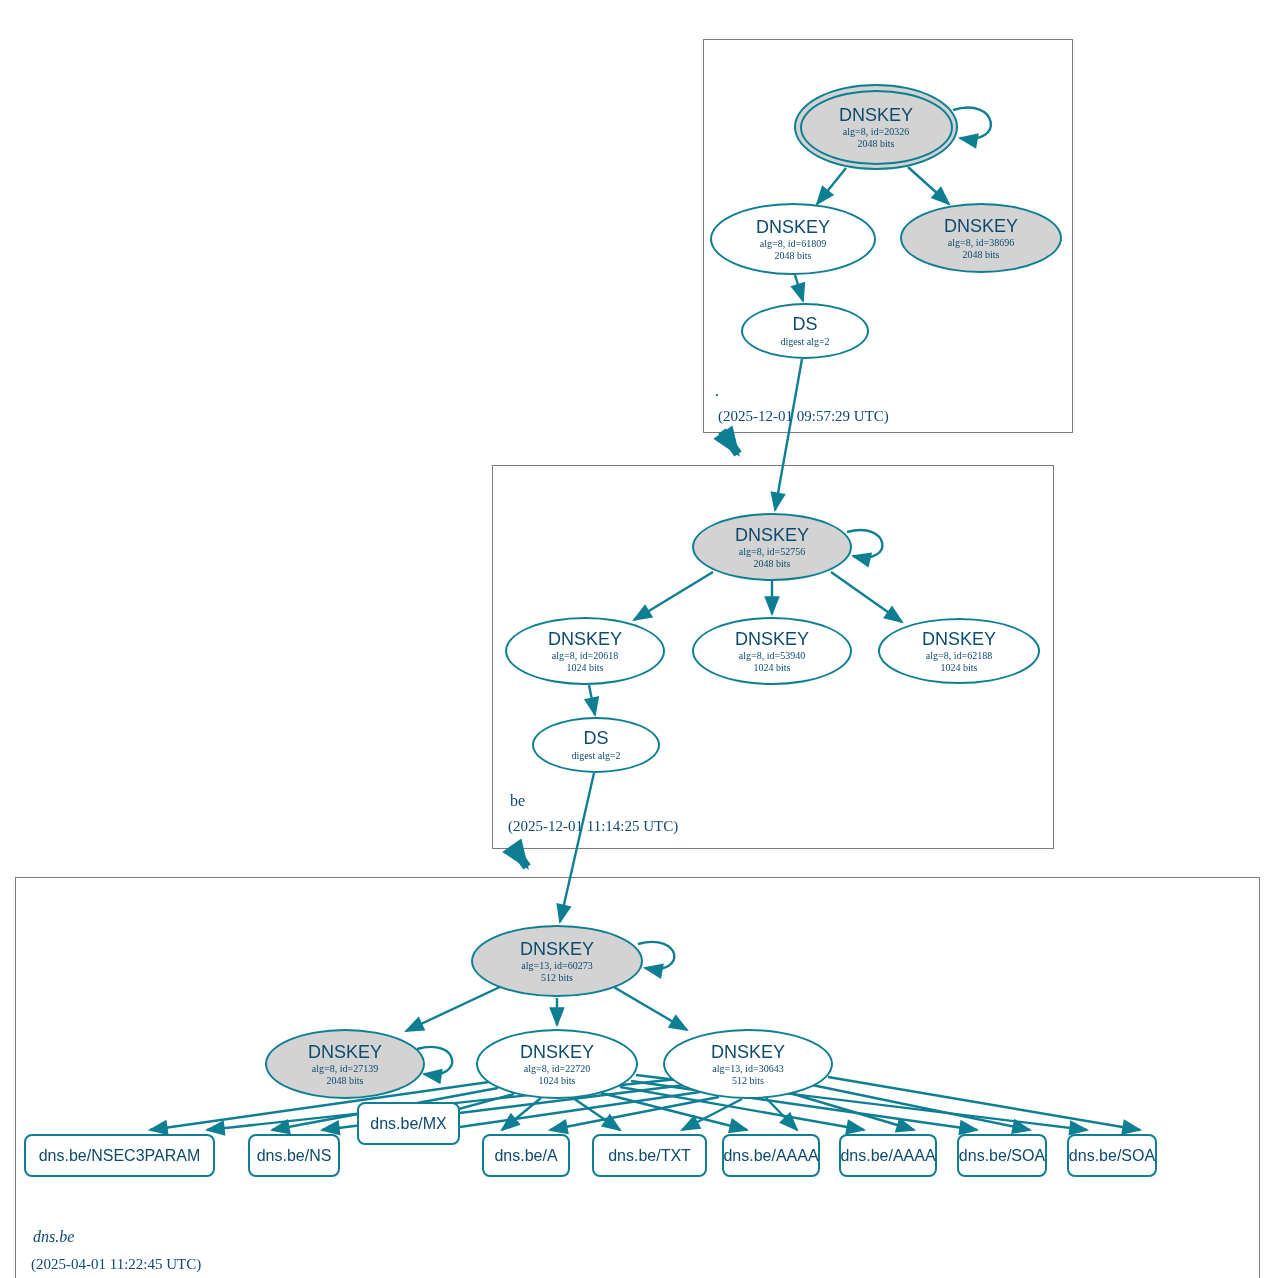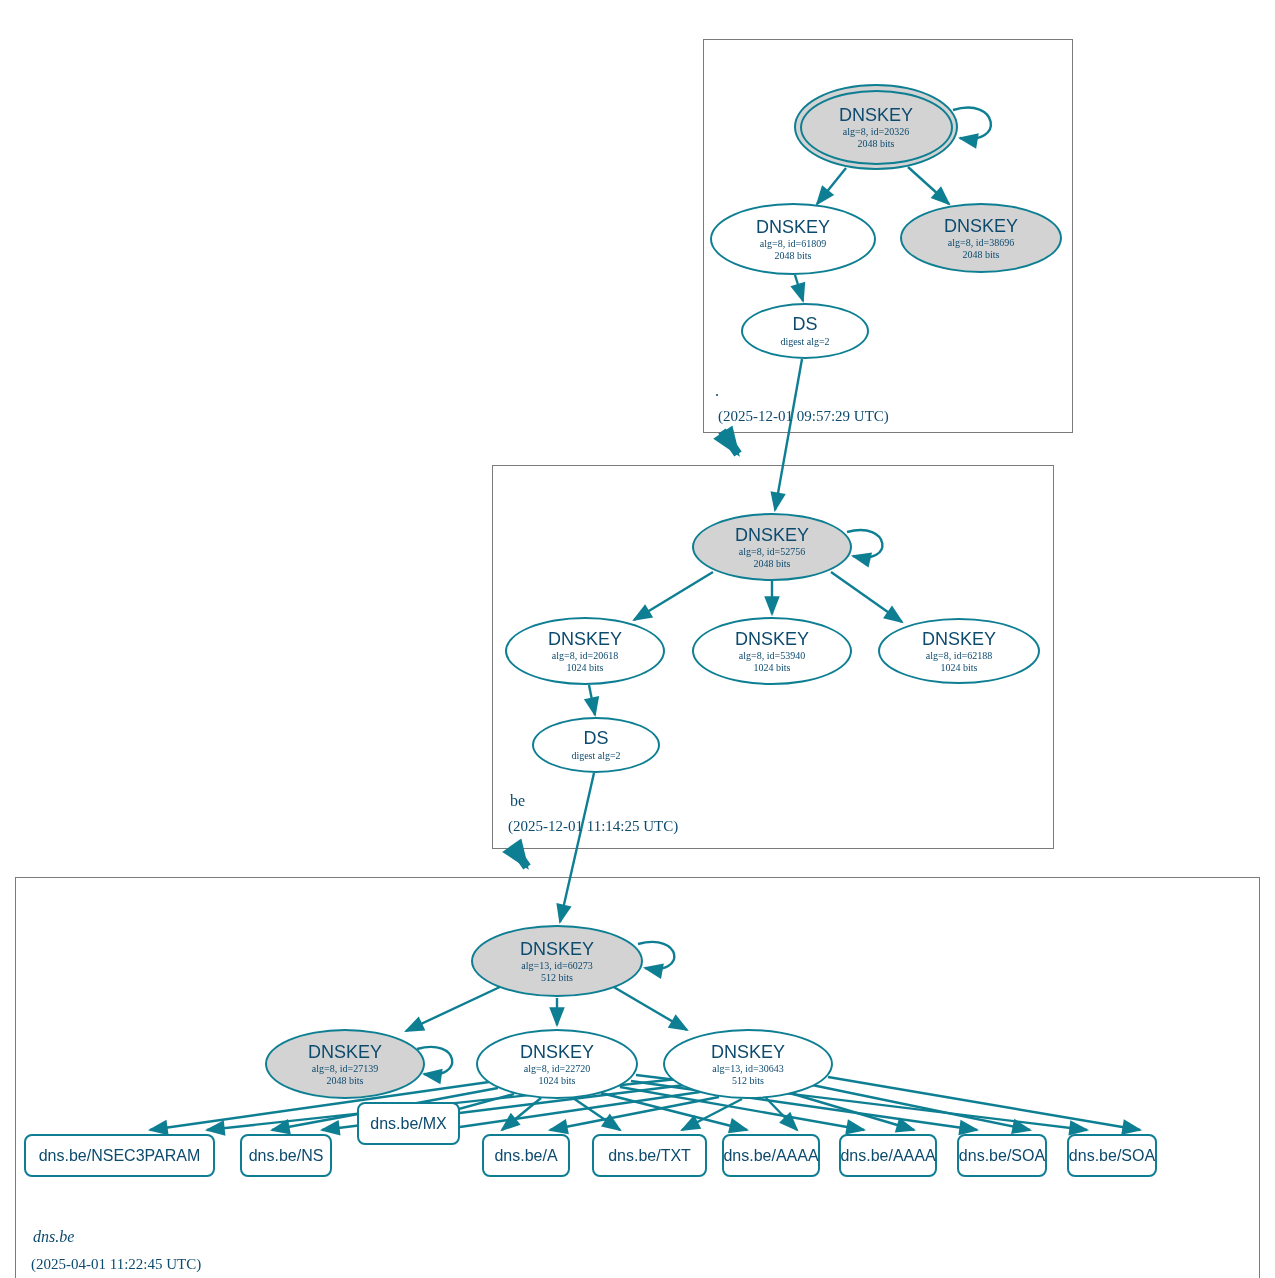--- a/index.html
+++ b/index.html
@@ -156,21 +156,21 @@
     <span class="d">alg=8, id=22720</span>
     <span class="d">1024 bits</span>
   </div>
   <div class="node" style="left:663px;top:1005px;width:170px;height:70px;">
     <span class="t">DNSKEY</span>
     <span class="d">alg=13, id=30643</span>
     <span class="d">512 bits</span>
   </div>
 
   <div class="rrset" style="left:24px;top:1110px;width:191px;">dns.be/NSEC3PARAM</div>
-  <div class="rrset" style="left:240px;top:1110px;width:92px;">dns.be/NS</div>
+  <div class="rrset" style="left:248px;top:1110px;width:92px;">dns.be/NS</div>
   <div class="rrset" style="left:357px;top:1078px;width:103px;">dns.be/MX</div>
   <div class="rrset" style="left:482px;top:1110px;width:88px;">dns.be/A</div>
   <div class="rrset" style="left:592px;top:1110px;width:115px;">dns.be/TXT</div>
   <div class="rrset" style="left:722px;top:1110px;width:98px;">dns.be/AAAA</div>
   <div class="rrset" style="left:839px;top:1110px;width:98px;">dns.be/AAAA</div>
   <div class="rrset" style="left:957px;top:1110px;width:90px;">dns.be/SOA</div>
   <div class="rrset" style="left:1067px;top:1110px;width:90px;">dns.be/SOA</div>
 
   <div class="zname" style="left:33px;top:1204px;font-style:italic;">dns.be</div>
   <div class="zts" style="left:31px;top:1232px;">(2025-04-01 11:22:45 UTC)</div>

